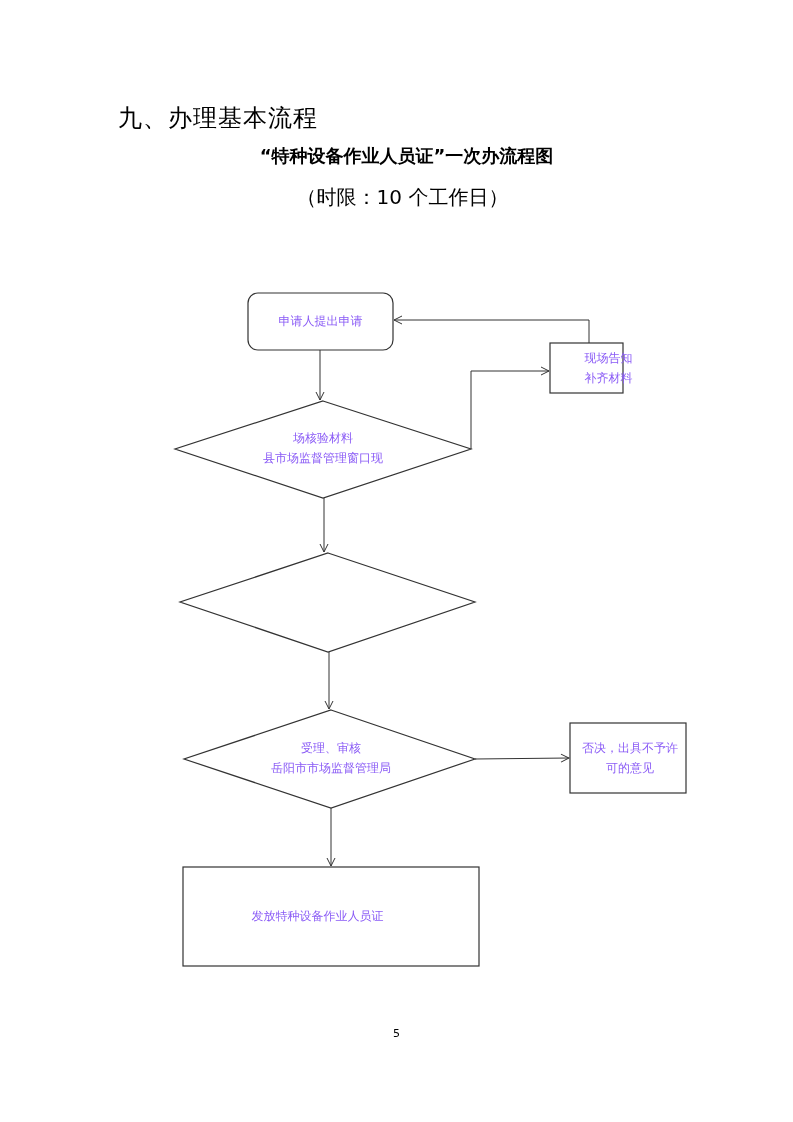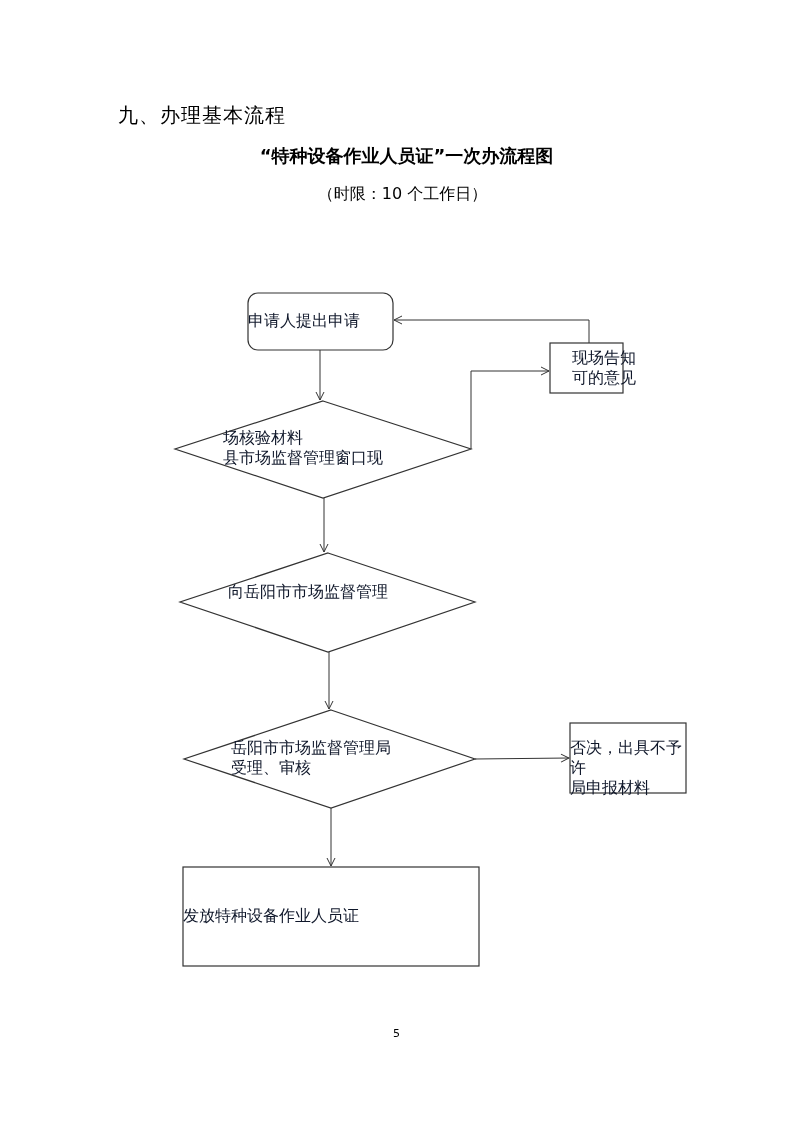--- a/index.html
+++ b/index.html
@@ -1,24 +1,24 @@
 <!DOCTYPE html>
 <html><head>
 <meta charset="utf-8">
 <style>
   html, body { margin: 0; padding: 0; background: #ffffff; }
   body { width: 793px; height: 1122px; position: relative; overflow: hidden;
          font-family: "DejaVu Sans", "Liberation Sans", sans-serif; color: #000; }
-  .section-heading { position: absolute; left: 118px; top: 102px; font-size: 20px; letter-spacing: 1px; }
+  .section-heading { position: absolute; left: 118px; top: 102px; font-size: 24px; letter-spacing: 1px; }
   .doc-title { position: absolute; left: 0; width: 793px; top: 144px; text-align: center;
                font-size: 18px; font-weight: bold; padding-left: 20px; box-sizing: border-box; }
   .doc-subtitle { position: absolute; left: 0; width: 793px; top: 184px; text-align: center;
-                  font-size: 16px; padding-left: 12px; box-sizing: border-box; }
+                  font-size: 20px; padding-left: 12px; box-sizing: border-box; }
   svg.flow { position: absolute; left: 0; top: 0; }
-  .node-label { position: absolute; text-align: left; font-size: 16px; line-height: 20px; color: #0f172a; }
+  .node-label { position: absolute; text-align: center; font-size: 12px; line-height: 20px; color: #8b5cf6; }
   .page-number { position: absolute; left: 0; width: 793px; top: 1027px; text-align: center; font-size: 11px; }
 </style>
 </head>
 <body>
 
 <div class="section-heading">九、办理基本流程</div>
 <div class="doc-title">“特种设备作业人员证”一次办流程图</div>
 <div class="doc-subtitle">（时限：10 个工作日）</div>
 
 <svg class="flow" width="793" height="1122">
@@ -45,34 +45,33 @@
     <path d="M475,759 L569,758" marker-end="url(#arr)"></path>
     <path d="M331,808 L331,866" marker-end="url(#arr)"></path>
   </g>
 </svg>
 
 <div class="node-label" style="left:248px; top:311px; width:145px;">
   <span>申请人提出申请</span>
 </div>
 <div class="node-label" style="left:550px; top:348px; width:73px;margin-left:22px;">
   <div>现场告知</div>
-  <div>可的意见</div>
+  <div>补齐材料</div>
 </div>
 <div class="node-label" style="left:223px; top:428px; width:200px;">
   <div>场核验材料</div>
   <div>县市场监督管理窗口现</div>
 </div>
 <div class="node-label" style="left:228px; top:582px; width:200px;">
-  <div>向岳阳市市场监督管理</div>
 </div>
 <div class="node-label" style="left:231px; top:738px; width:200px;">
+  <div>受理、审核</div>
   <div>岳阳市市场监督管理局</div>
-  <div>受理、审核</div>
 </div>
 <div class="node-label" style="left:570px; top:738px; width:120px;">
   <div>否决，出具不予许</div>
-  <div>局申报材料</div>
+  <div>可的意见</div>
 </div>
 <div class="node-label" style="left:183px; top:906px; width:269px;">
   <span>发放特种设备作业人员证</span>
 </div>
 
 <div class="page-number">5</div>
 
 </body></html>

